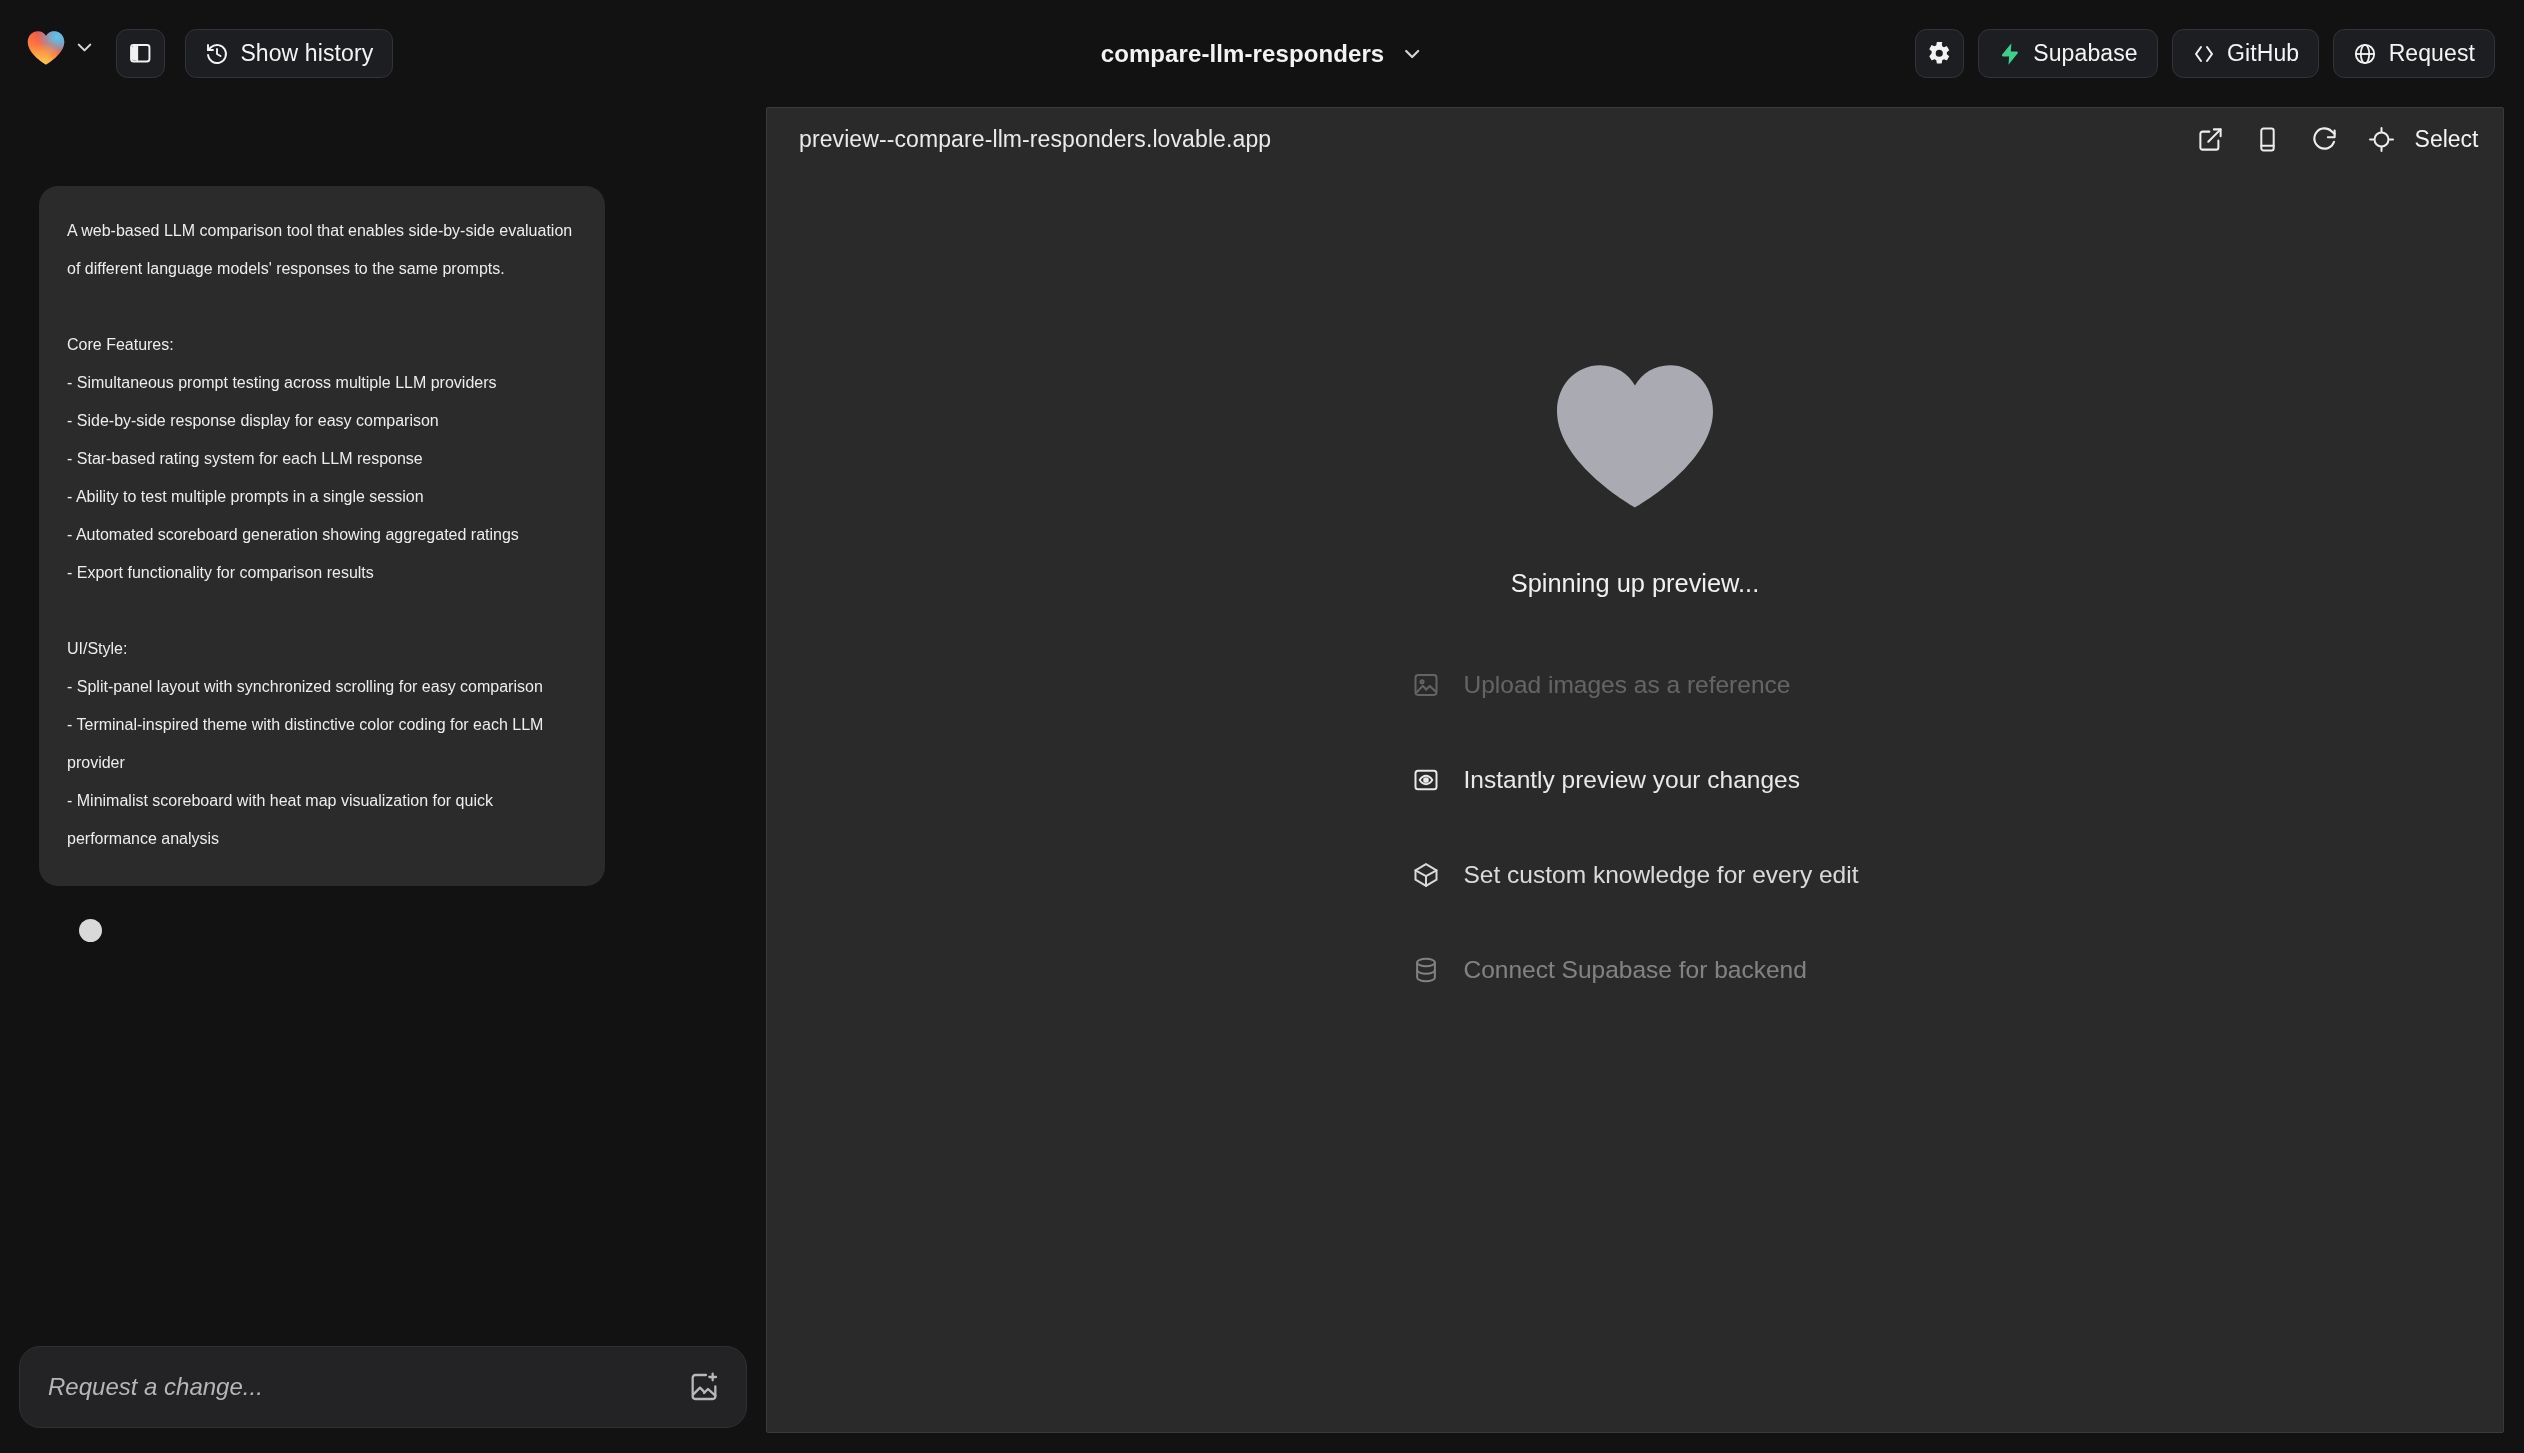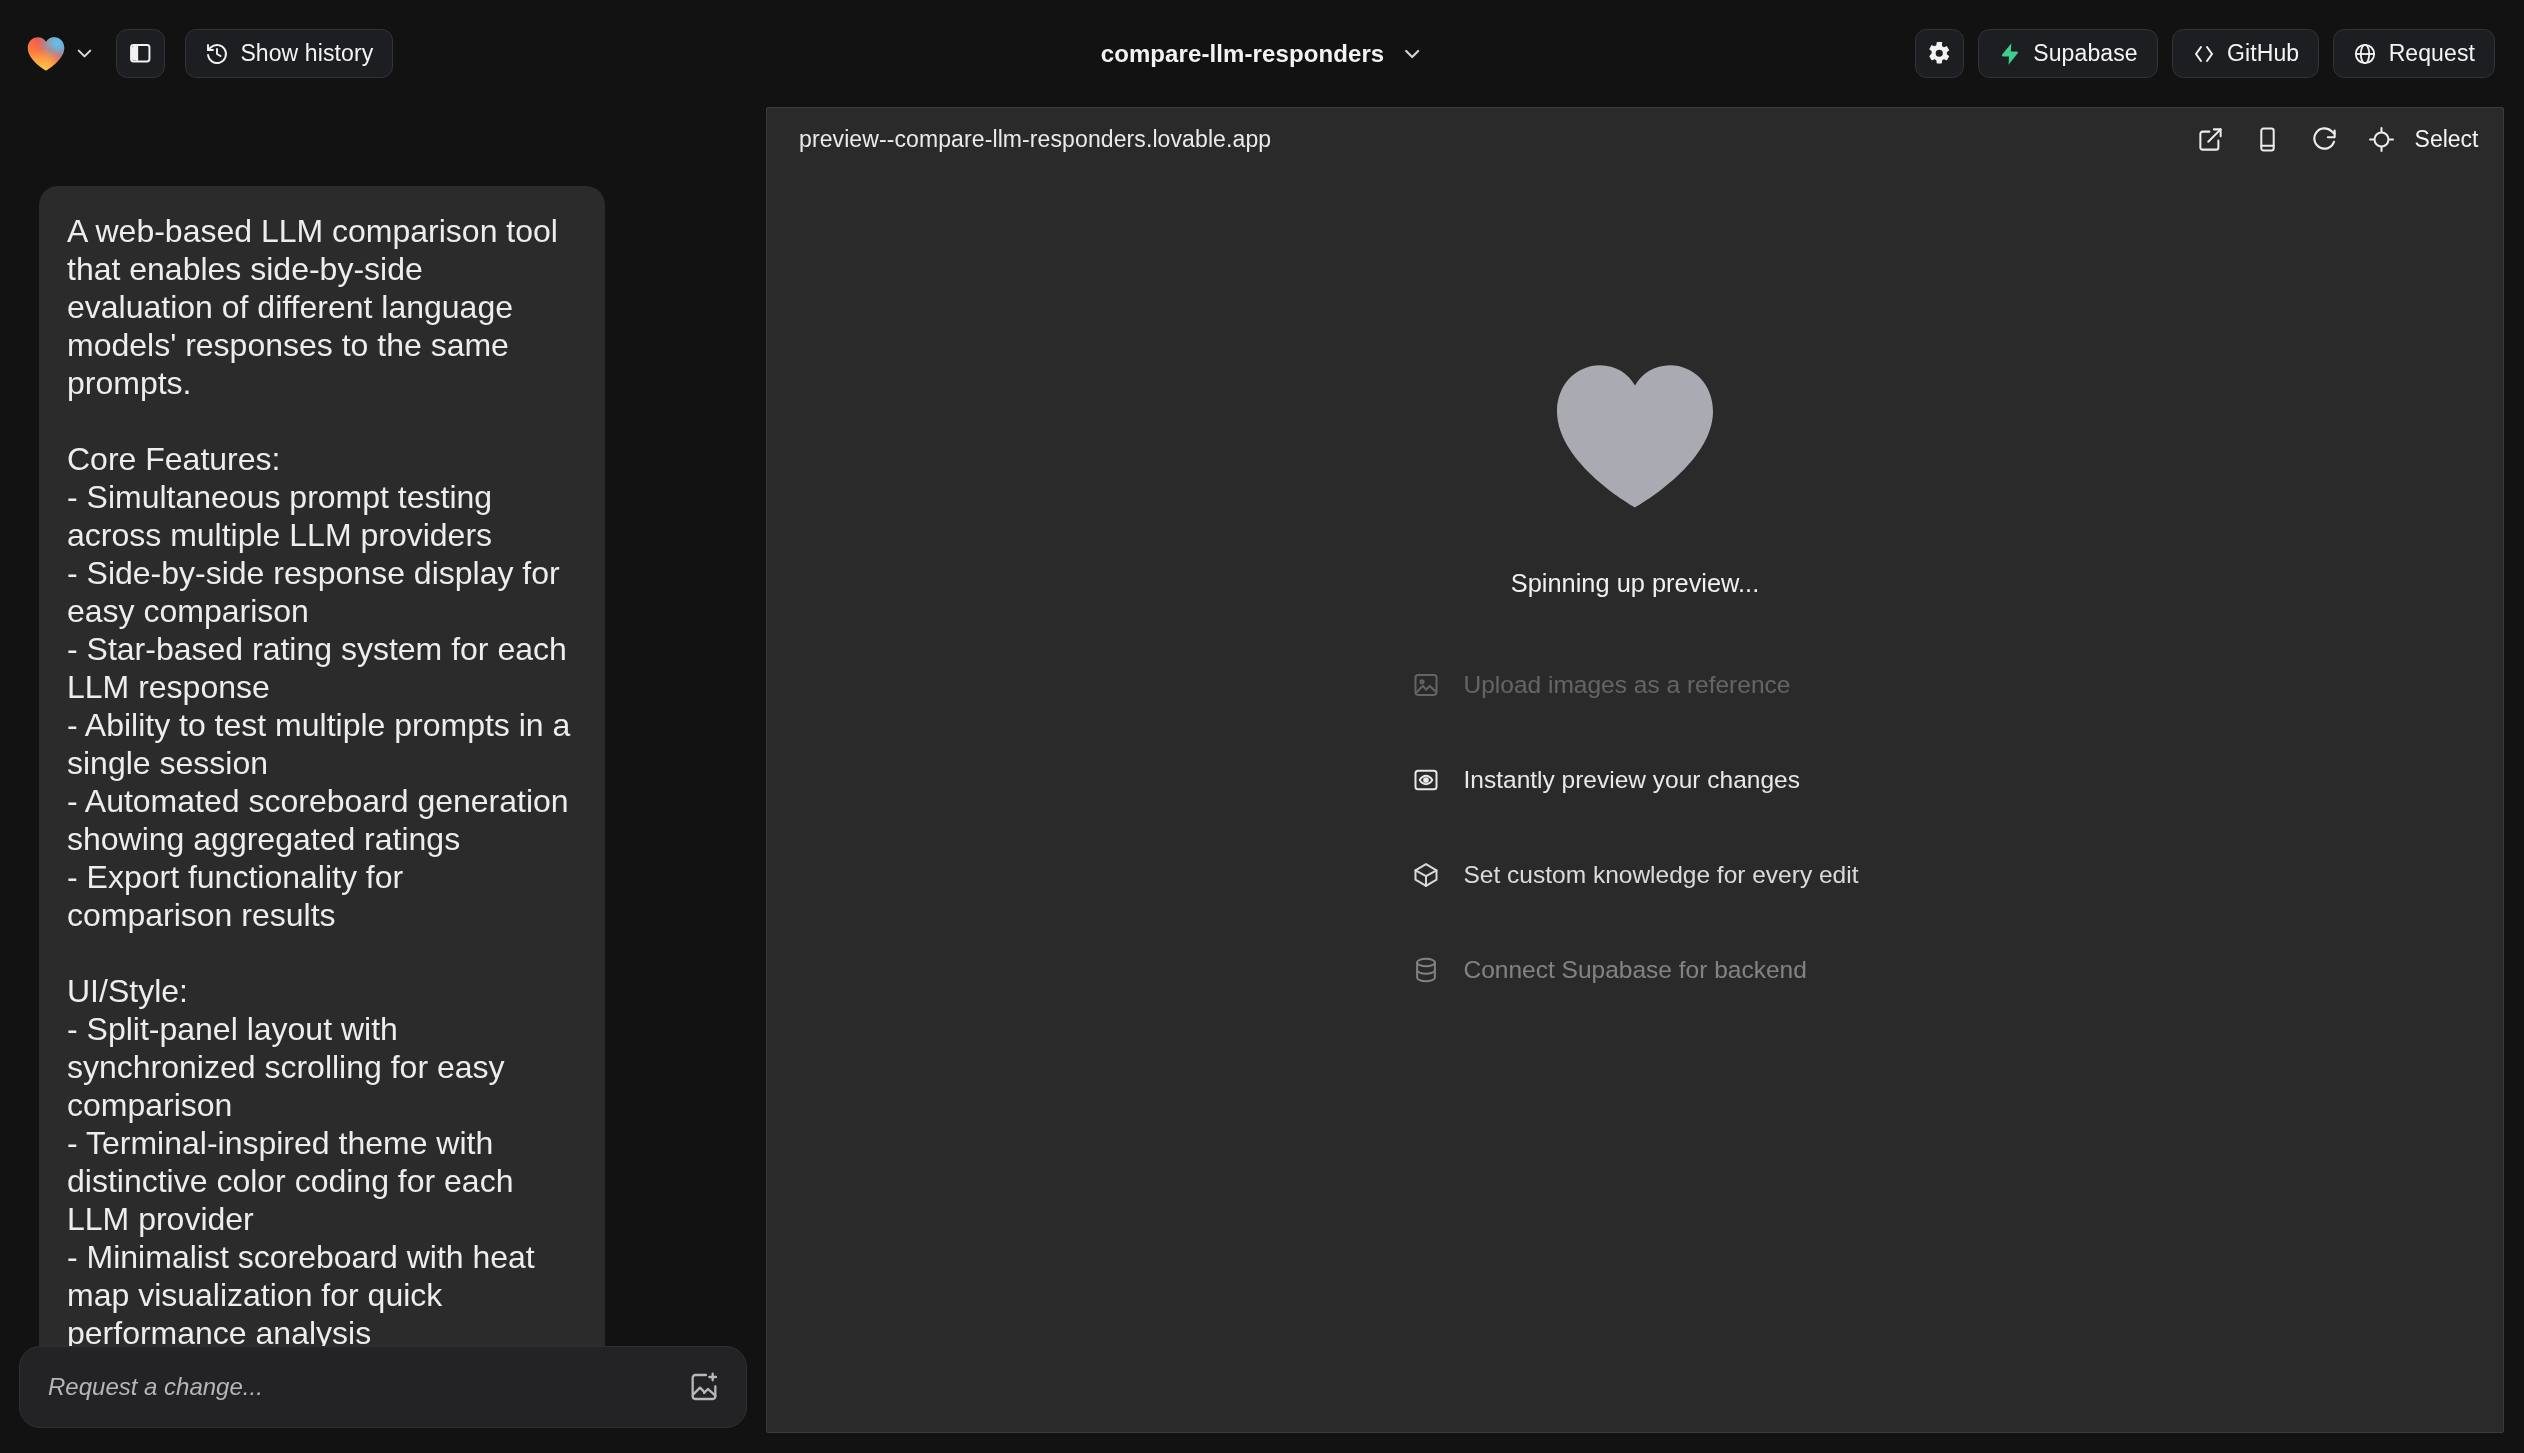--- a/index.html
+++ b/index.html
@@ -12,21 +12,21 @@
   .app { position:relative; width:2525px; height:1454px; background:#121212; display:flex; flex-direction:column; }
 
   
   .topbar {
     height:107px; flex:0 0 107px;
     display:flex; align-items:center;
     padding:0 30px 0 26px;
     position:relative;
     background:#121212;
   }
-  .topbar-left { display:flex; align-items:center; gap:20px; }
+  .topbar-left { display:flex; align-items:flex-start; gap:20px; }
 
   .logo-wrap { display:flex; align-items:center; gap:7px; cursor:pointer; }
   .logo-heart { width:40px; height:37px; display:block; }
   .chev { width:23px; height:23px; display:block; color:#d8d8d8; }
 
   .icon-btn {
     width:49px; height:49px; border-radius:11.4px;
     border:0.9px solid #33343a; background:#1d1e21;
     display:flex; align-items:center; justify-content:center;
     cursor:pointer;
@@ -62,21 +62,21 @@
     position:relative;
   }
   .chat-scroll { flex:1 1 auto; overflow:hidden; padding:79px 39px 0 39px; position:relative; }
 
   .bubble {
     background:#2b2b2c;
     border-radius:19px;
     padding:26px 28px 28px 28px;
     max-width:566px;
     color:#ededed;
-    font-size:32px;
+    font-size:16px;
     line-height:38px;
     white-space:pre-wrap;
     word-break:break-word;
   }
 
   .loading-dot {
     width:23px; height:23px; border-radius:50%;
     background:#d9d9d9; margin:33px 0 0 40px;
   }
 

